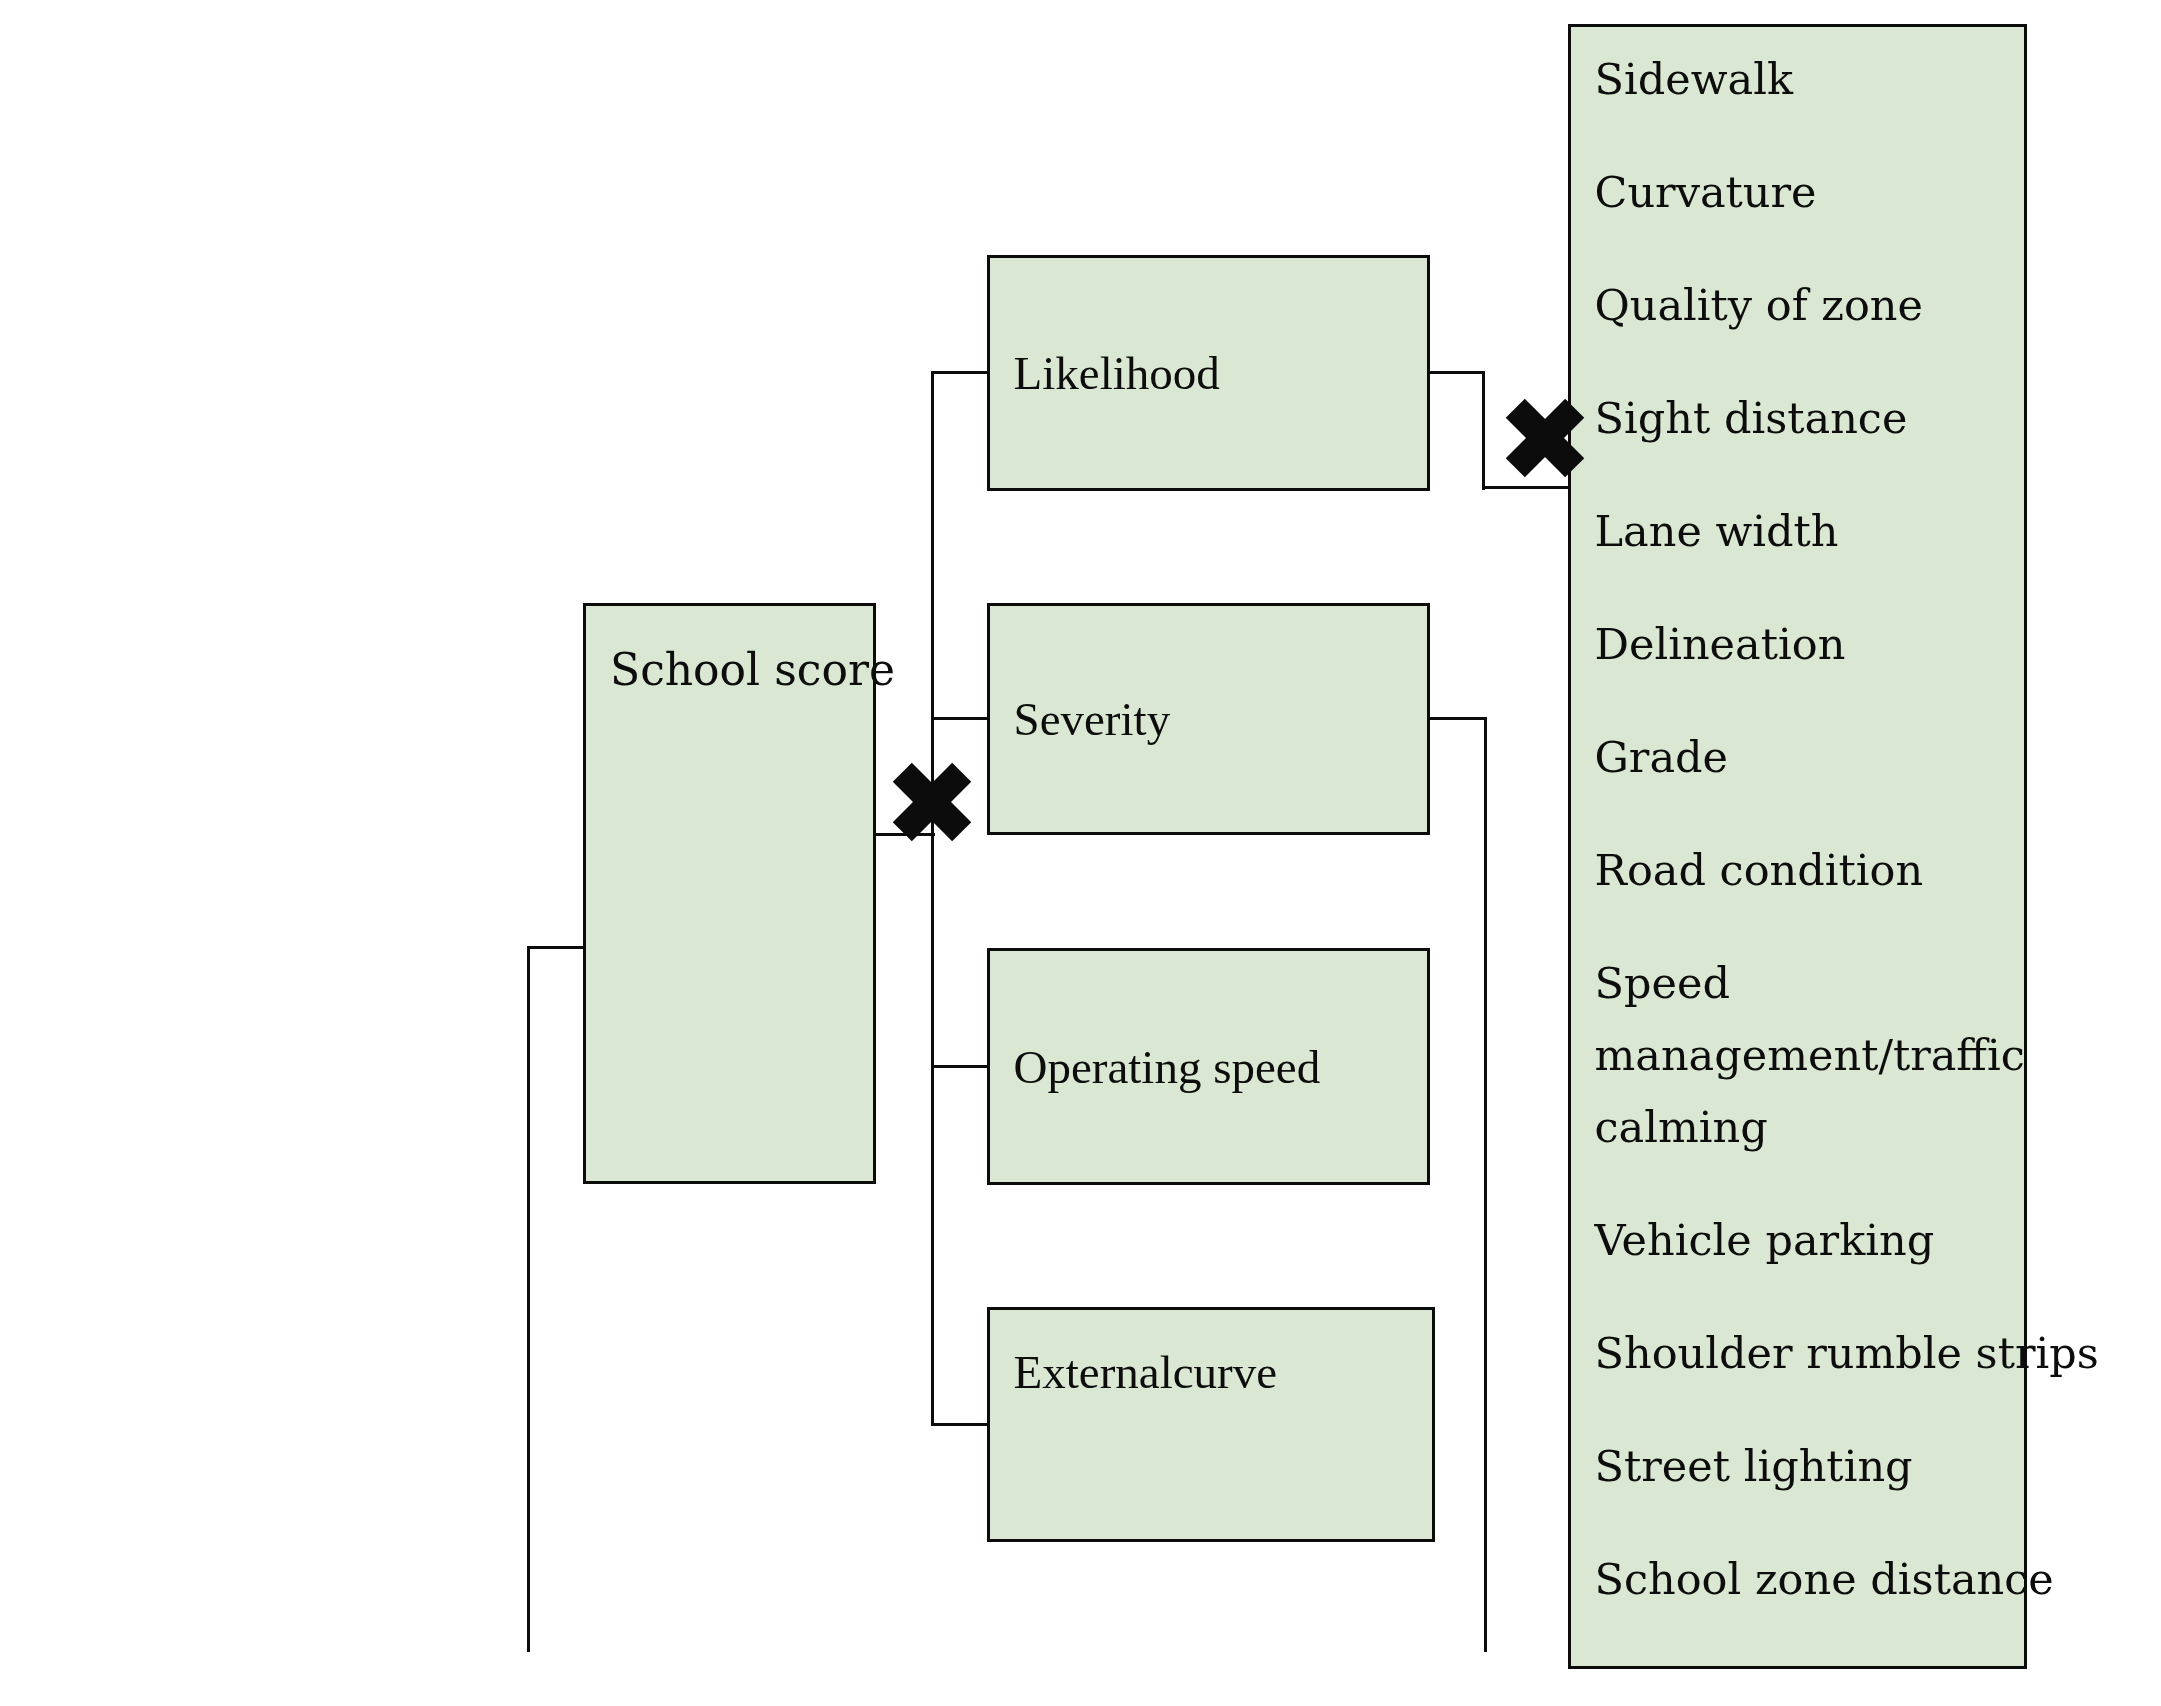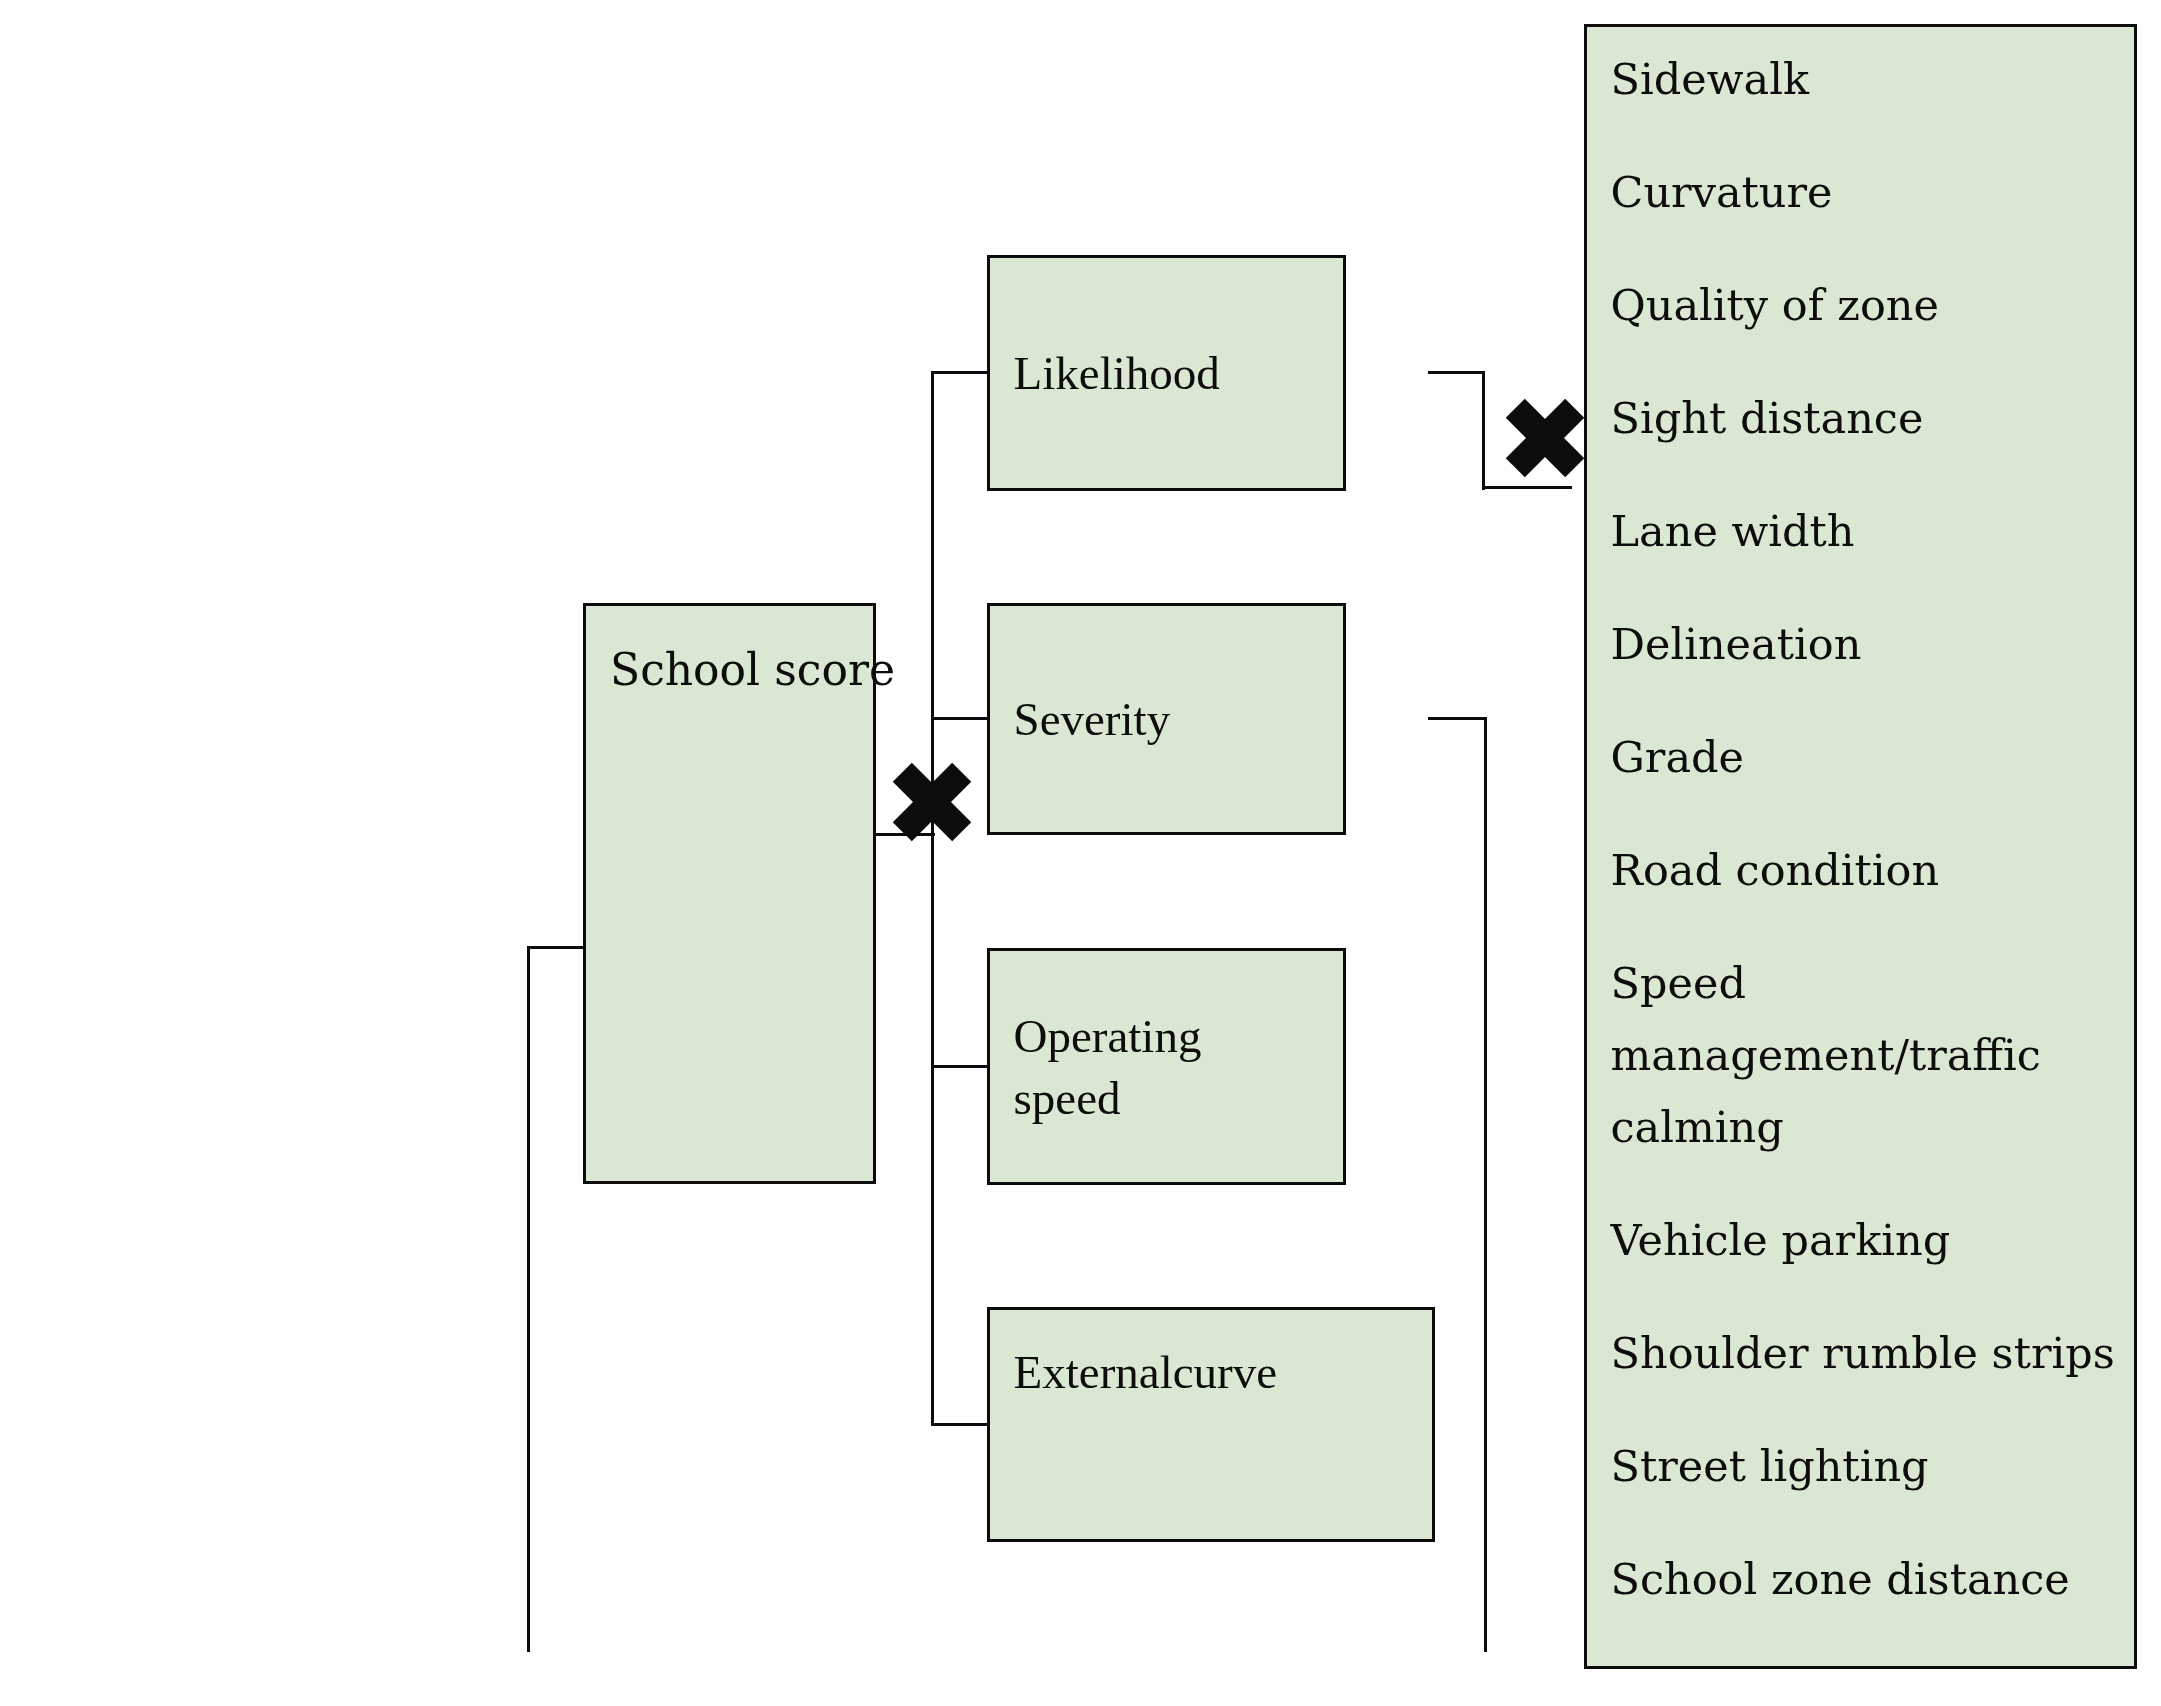--- a/index.html
+++ b/index.html
@@ -23,43 +23,43 @@
   #box-along {
     left: 583px; top: 603px; width: 293px; height: 581px;
     padding: 25px 15.7px 0 24px;
     font-size: 44px; line-height: 78px;
   }
   #box-along .along-title { margin-bottom: 31px; white-space: nowrap; }
   .along-detail div { white-space: nowrap; }
   .along-detail div:first-child { word-spacing: 10px; }
 
   .midbox {
-    left: 987px; width: 359px;
+    left: 987px; width: 443px;
     display: flex; align-items: center;
     padding-left: 23.5px; padding-right: 31px;
     font-family: "Liberation Serif", "DejaVu Serif", serif;
     font-size: 47px; line-height: 62px;
   }
   #box-likelihood { top: 255px;  height: 236px; }
   #box-severity   { top: 603px; height: 232px; }
   #box-operating  { top: 948px; height: 237px; }
 
   #box-external {
     left: 987px; top: 1307px; width: 448px; height: 235px;
     padding: 19.6px 31px 0 23.5px;
     font-family: "Liberation Serif", "DejaVu Serif", serif;
     font-size: 47px; line-height: 84px;
     display: block;
   }
   #box-external .ext-line1 { display: flex; }
 
   #box-factors {
-    left: 1568px; top: 24px; width: 553px; height: 1645px;
+    left: 1568px; top: 24px; width: 459px; height: 1645px;
     padding: 15.7px 31px 0 23.5px;
-    font-size: 43px; line-height: 72px; margin-left: 16px;
+    font-size: 43px; line-height: 72px;
   }
   .factor-item { margin-bottom: 41px; white-space: nowrap; }
   .factor-item:nth-child(9) { white-space: normal; } 
 
   
   .h, .v { position: absolute; background: var(--connector, #0c0c0c); }
   .h { height: 3.4px; }
   .v { width: 3.4px; }
 
   

